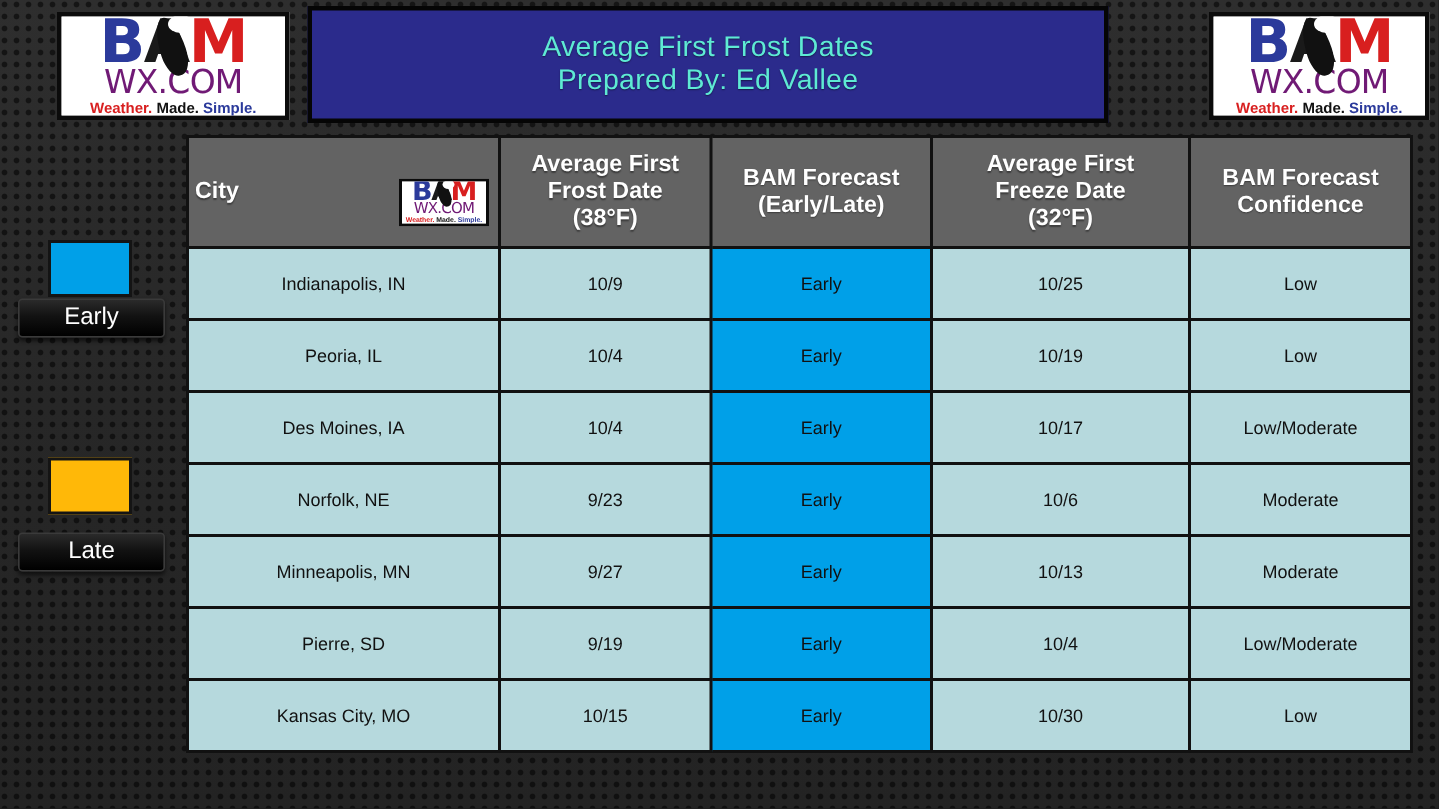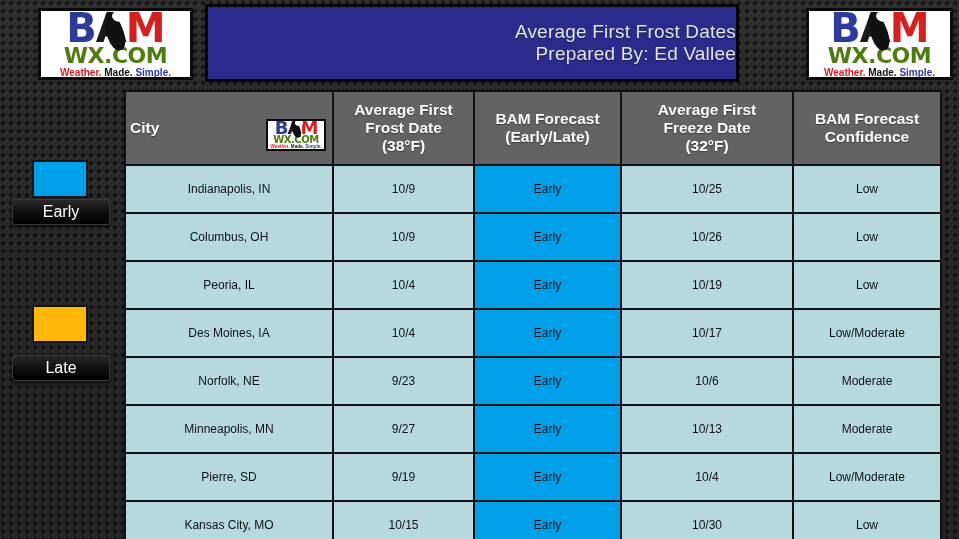--- a/index.html
+++ b/index.html
@@ -57,22 +57,22 @@
     z-index: 3;
   }
   .logo-swoosh-tip {
     position: absolute;
     background: #ffffff;
     border-radius: 50%;
     z-index: 4;
   }
   .logo-wx {
     font-family: "DejaVu Sans", sans-serif;
-    font-weight: bold;
-    color: #4d7c0f;
+    font-weight: normal;
+    color: #701a75;
     line-height: 1;
     letter-spacing: -0.5px;
     white-space: nowrap;
   }
   .logo-tag {
     font-family: "Liberation Sans", sans-serif;
     font-weight: bold;
     line-height: 1;
     white-space: nowrap;
   }
@@ -106,23 +106,23 @@
     position: absolute;
     left: 205px;
     top: 4px;
     width: 534px;
     height: 78px;
     background: #2b2b8c;
     border: 3px solid #050505;
     box-sizing: border-box;
     display: flex;
     flex-direction: column;
-    align-items: flex-end;
+    align-items: center;
     justify-content: center;
-    color: #e5e5e5;
+    color: #5eead4;
     text-align: center;
   }
   #title-box .tline {
     font-size: 19px;
     line-height: 22px;
     font-weight: normal;
     letter-spacing: 0.2px;
     text-shadow: 0 1px 1px rgba(0,0,0,0.45);
   }
 
@@ -289,27 +289,20 @@
     </thead>
     <tbody id="frost-table-body">
         <tr>
           <td>Indianapolis, IN</td>
           <td>10/9</td>
           <td class="forecast-early">Early</td>
           <td>10/25</td>
           <td>Low</td>
         </tr>
         <tr>
-          <td>Columbus, OH</td>
-          <td>10/9</td>
-          <td class="forecast-early">Early</td>
-          <td>10/26</td>
-          <td>Low</td>
-        </tr>
-        <tr>
           <td>Peoria, IL</td>
           <td>10/4</td>
           <td class="forecast-early">Early</td>
           <td>10/19</td>
           <td>Low</td>
         </tr>
         <tr>
           <td>Des Moines, IA</td>
           <td>10/4</td>
           <td class="forecast-early">Early</td>

